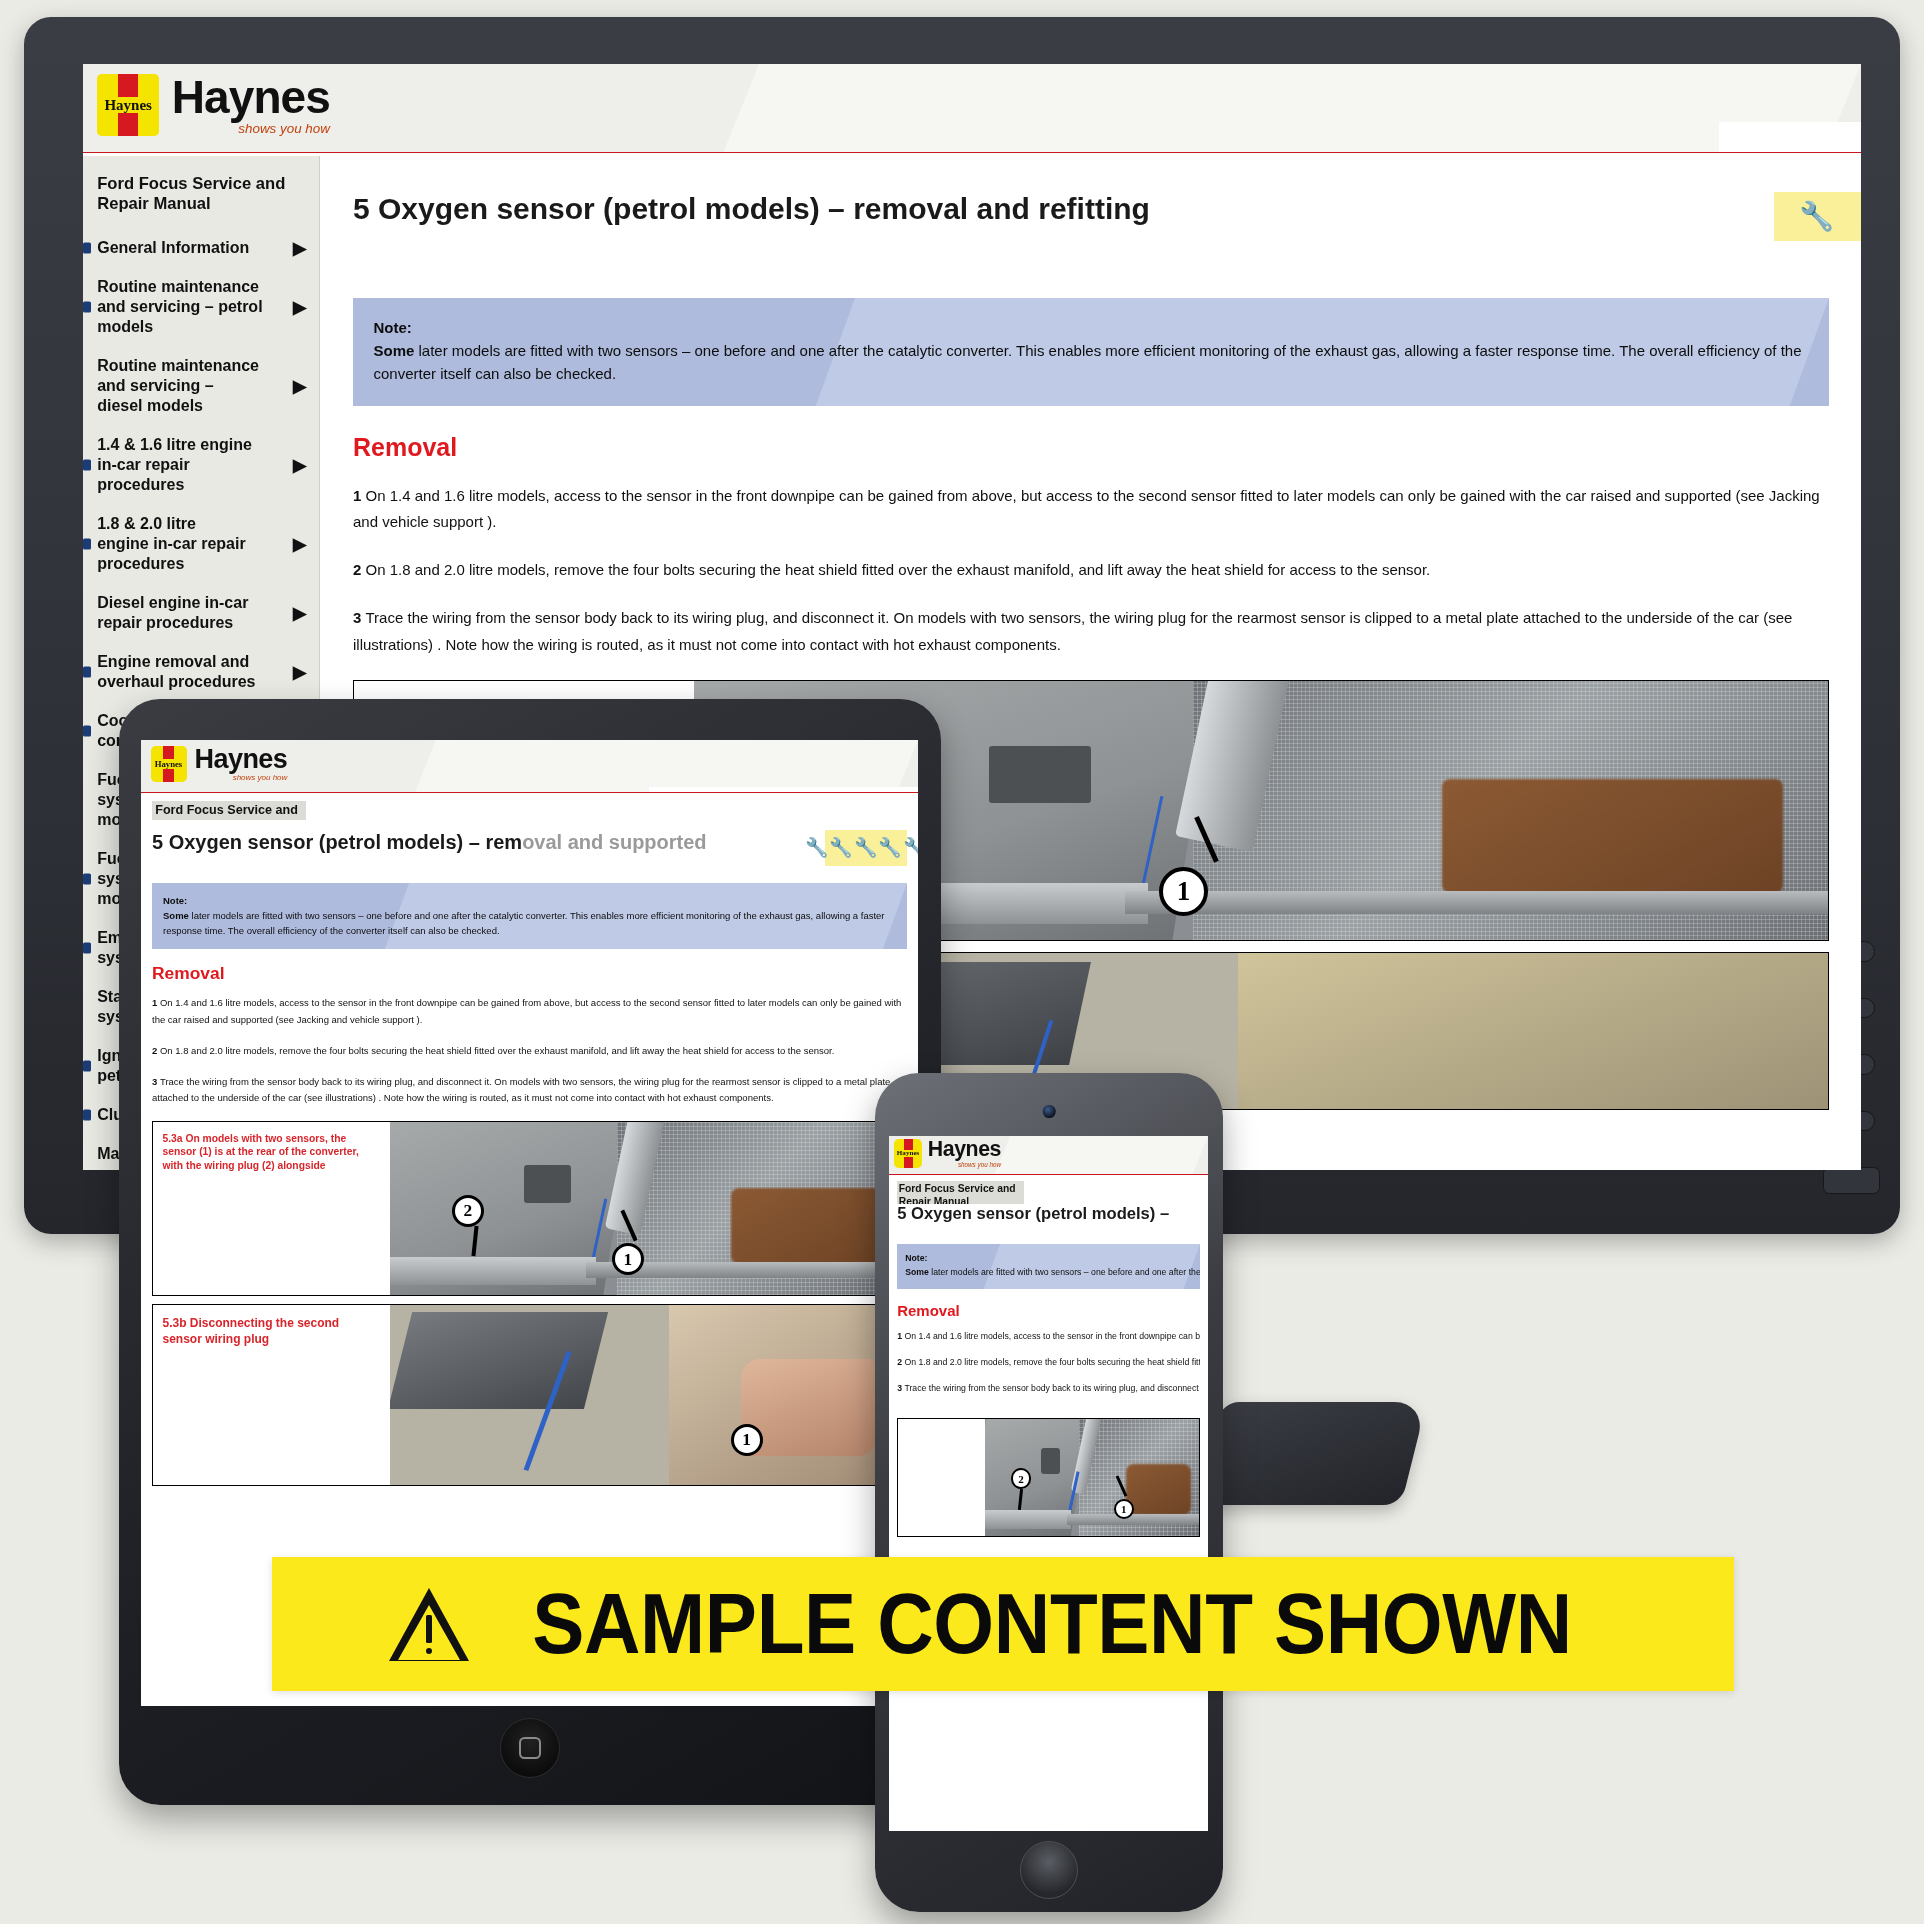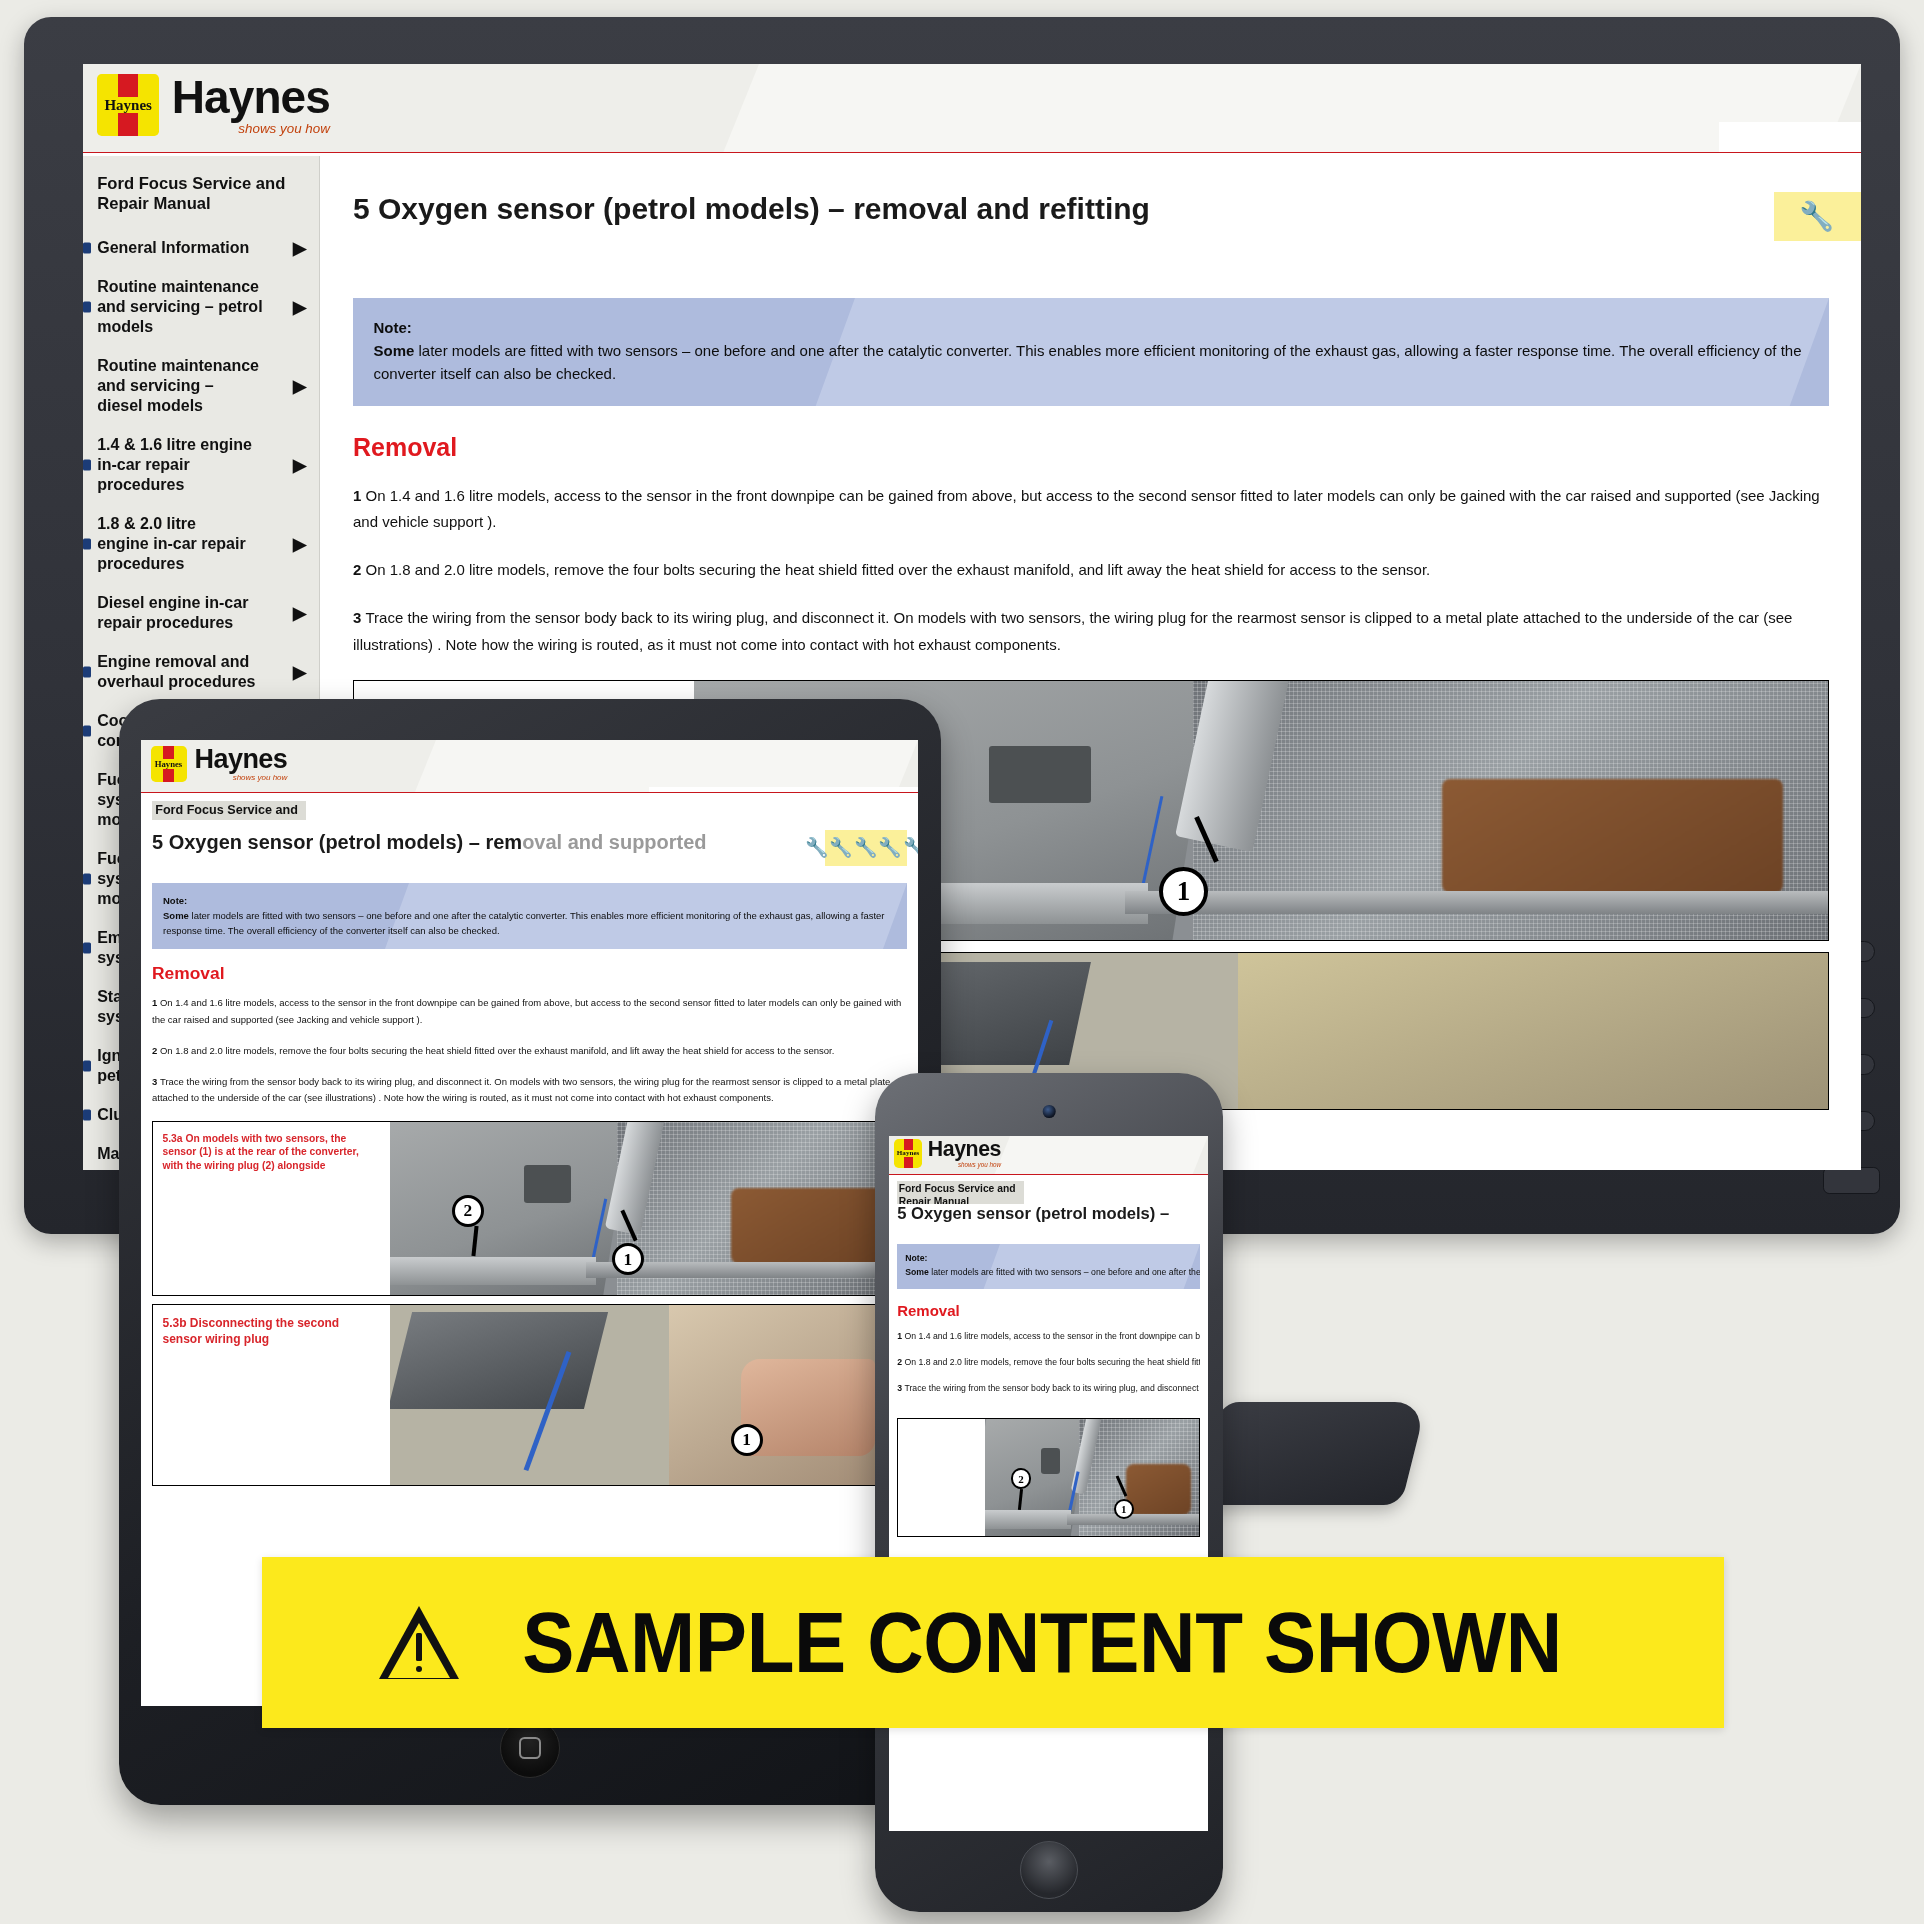--- a/index.html
+++ b/index.html
@@ -186,22 +186,22 @@
   }
   #phone-home {
     position:absolute; left:50%; bottom:12.6px; transform:translateX(-50%);
     width:58px; height:58px; border-radius:50%;
     background: radial-gradient(circle at 50% 35%, #5a5d63, #25272c 70%);
     border:1.6px solid #4b4e54;
   }
 
   
   #banner {
-    position:absolute; left:262px; top:1557px;
-    width:1462px; height:171px;
+    position:absolute; left:272px; top:1557px;
+    width:1462px; height:134px;
     background:#fce91c;
     display:flex; align-items:center; justify-content:center; gap:17.4px;
     z-index: 50;
     box-shadow: 0 1.6px 8px rgba(0,0,0,.12);
   }
   #banner .warn {
     width:0; height:0; position:relative;
     border-left:40px solid transparent; border-right:40px solid transparent;
     border-bottom:73px solid #111;
   }

